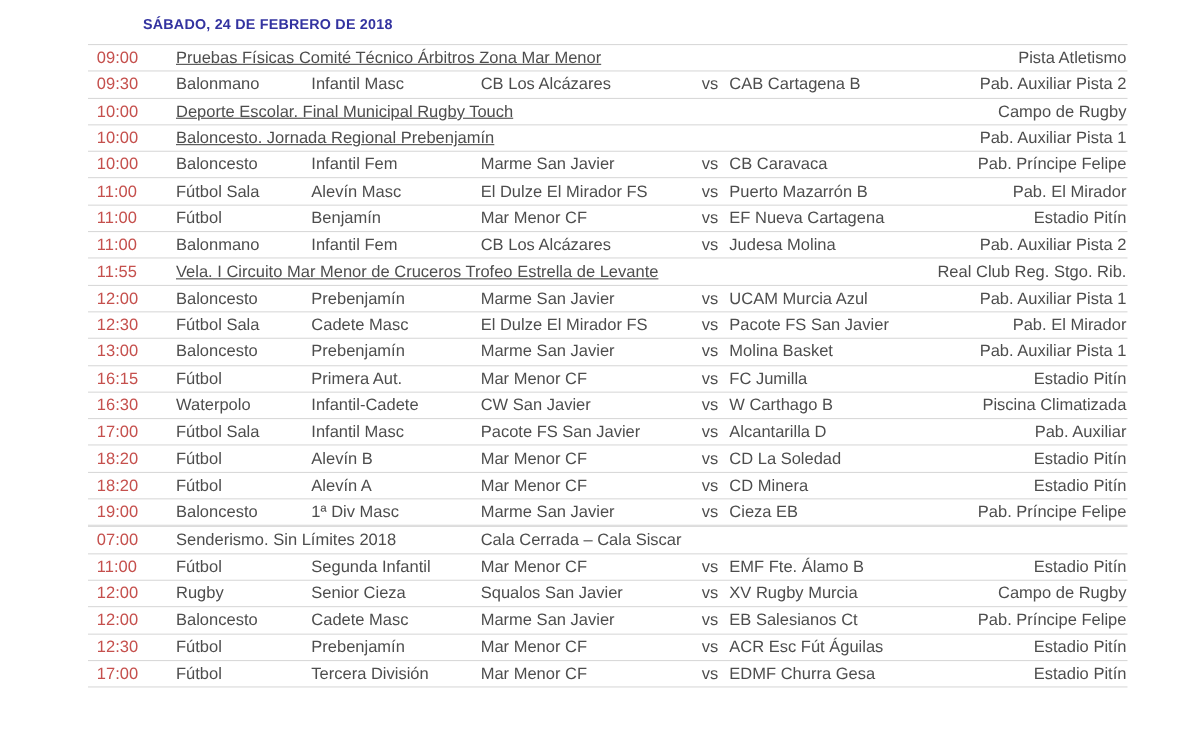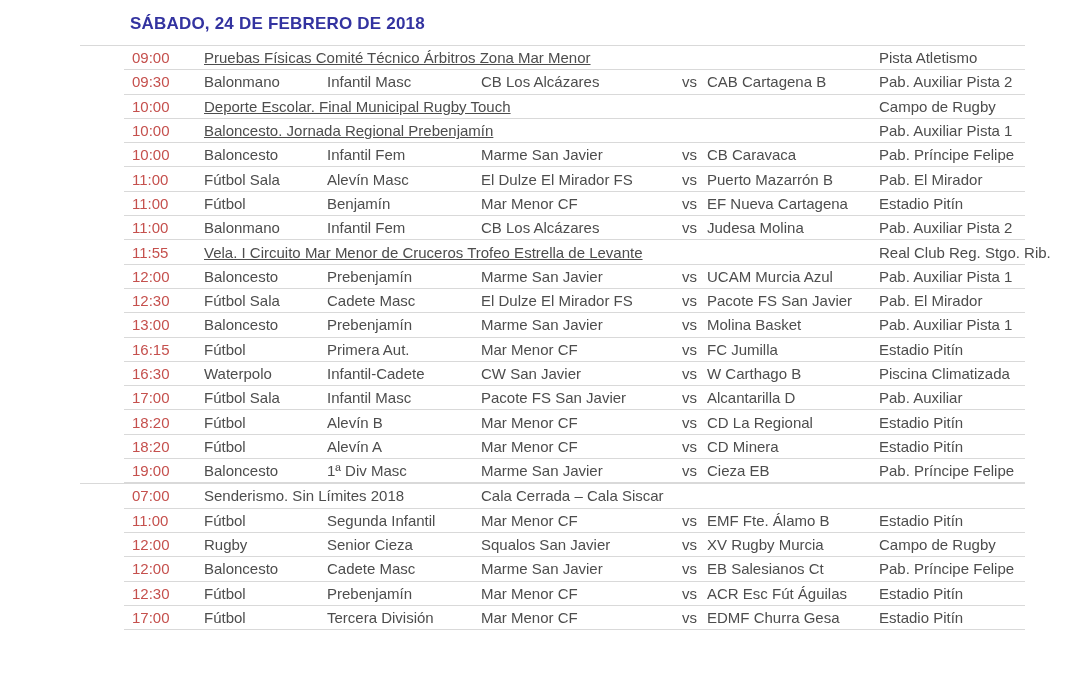--- a/index.html
+++ b/index.html
@@ -14,38 +14,38 @@
   html,body{background:var(--bg);}
   body{
     width:1080px;height:675px;overflow:hidden;position:relative;
     font-family:"Liberation Sans","DejaVu Sans",sans-serif;
     font-size:15px;color:var(--text);
   }
   .schedule{
     position:absolute;left:80px;top:0;width:945px;
   }
   .date-header{
-    color:var(--blue);font-weight:700;font-size:17px;
+    color:var(--blue);font-weight:700;font-size:13px;
     padding:14px 0 11px 50px;letter-spacing:.2px;
   }
   .section.sunday .date-header{padding-top:24px;padding-bottom:6px;}
   .rows{border-top:1px solid var(--line);}
   .row{
     display:grid;
     grid-template-columns:80px 123px 154px 191px 35px 172px 189px;
     height:24.3px;border-bottom:1px solid var(--line);
-    align-items:center;white-space:nowrap;overflow:visible;margin-left:44px;
+    align-items:center;white-space:nowrap;overflow:visible;
   }
   .cell{overflow:visible;line-height:23px;}
   .c-time{color:var(--red);padding-left:8px;font-weight:400;}
   .c-vs{text-align:center;}
   .c-desc{grid-column:2/7;text-decoration:underline;}
   .c-desc2{grid-column:2/4;}
   .c-loc{grid-column:4/7;}
-  .c-venue{grid-column:7;}
+  .c-venue{grid-column:7;text-align:right;}
 </style>
 </head>
 <body>
 
 <div class="schedule" id="schedule-root">
     <div class="section">
       <div class="date-header">SÁBADO, 24 DE FEBRERO DE 2018</div>
       <div class="rows">
         <div class="row">
           <div class="cell c-time">09:00</div>
@@ -165,21 +165,21 @@
           <div class="cell c-vs">vs</div>
           <div class="cell c-team2">Alcantarilla D</div>
           <div class="cell c-venue">Pab. Auxiliar</div>
         </div>
         <div class="row">
           <div class="cell c-time">18:20</div>
           <div class="cell c-sport">Fútbol</div>
           <div class="cell c-cat">Alevín B</div>
           <div class="cell c-team1">Mar Menor CF</div>
           <div class="cell c-vs">vs</div>
-          <div class="cell c-team2">CD La Regional</div>
+          <div class="cell c-team2">CD La Soledad</div>
           <div class="cell c-venue">Estadio Pitín</div>
         </div>
         <div class="row">
           <div class="cell c-time">18:20</div>
           <div class="cell c-sport">Fútbol</div>
           <div class="cell c-cat">Alevín A</div>
           <div class="cell c-team1">Mar Menor CF</div>
           <div class="cell c-vs">vs</div>
           <div class="cell c-team2">CD Minera</div>
           <div class="cell c-venue">Estadio Pitín</div>

